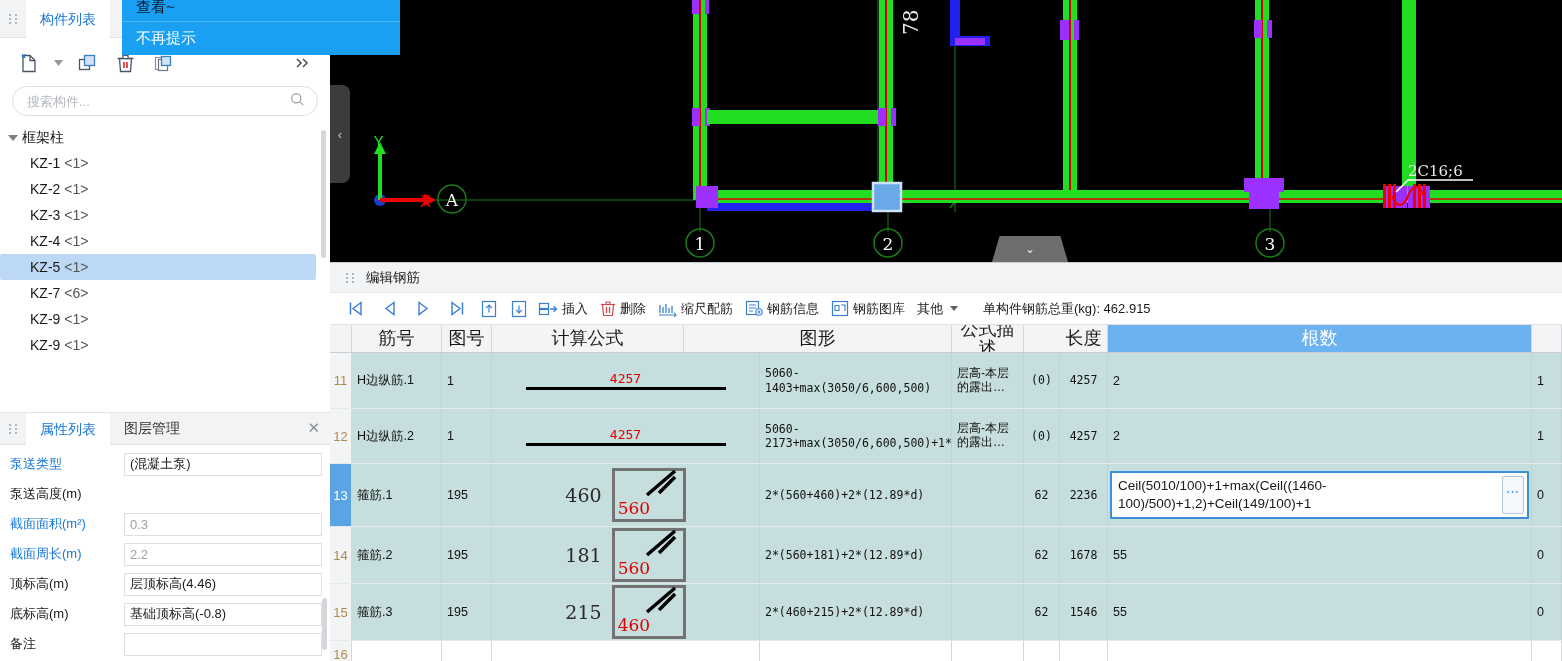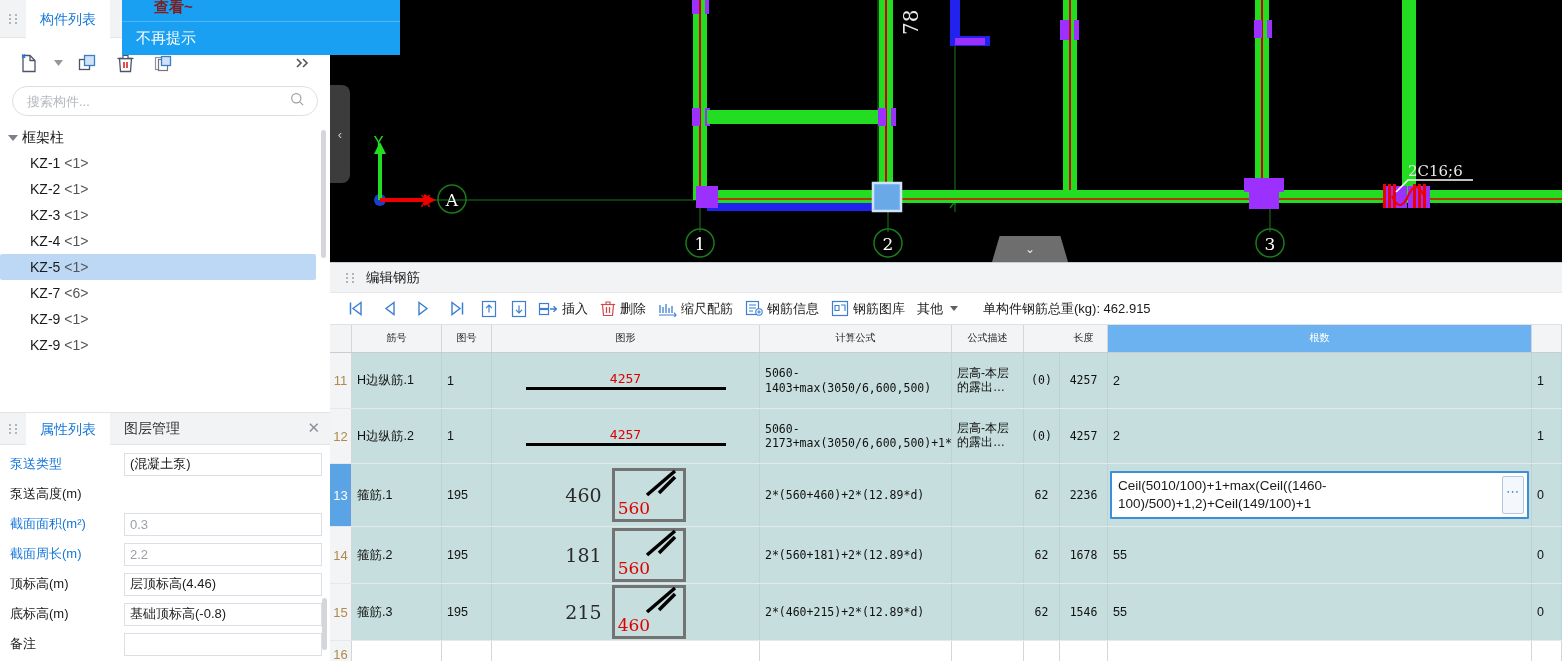--- a/index.html
+++ b/index.html
@@ -135,21 +135,21 @@
   .rb-item { display:flex; align-items:center; gap:4px; padding: 0 8px 0 4px; height:26px; }
   .rb-item span { white-space:nowrap; }
   .rb-total { margin-left:14px; font-size:13px; color:#1a1a1a; white-space:nowrap; }
   .rb-caret { width:14px; display:flex; align-items:center; justify-content:center; }
 
   
   .tbl { width:1232px; font-size:12.5px; color:#101010; }
   .tbl-head { display:flex; height:28px; background:#f3f4f6; border-bottom:1px solid #c9ccd1; }
   .th {
     display:flex; align-items:center; justify-content:center; text-align:center;
-    border-right:1px solid #d4d6d9; font-size:10px; color:#1a1a1a; line-height:1.05;
+    border-right:1px solid #d4d6d9; font-size:18px; color:#1a1a1a; line-height:1.05;
     overflow:hidden;
   }
   .th.sel { background:#6cb2f0; color:#fff; font-weight:normal; }
   .tr { display:flex; border-bottom:1px solid #e2eaea; background:#c6dedd; }
   .td {
     border-right:1px solid #bdd3d3; display:flex; align-items:center;
     padding: 0 5px; overflow:hidden; font-size:12.5px; min-height:100%;
   }
   .td.idx {
     background:#f3f4f6; justify-content:center; color:#b08a4a; font-size:13px; border-right:1px solid #d4d6d9;
@@ -186,21 +186,21 @@
     width:22px; margin:3px 3px 3px 0; border:1px solid #b6c8dc; border-radius:2px;
     background:#f4f8fd; display:flex; align-items:flex-end; justify-content:center;
     color:#3a8fd6; font-size:13px; padding-bottom:14px; letter-spacing:1px;
   }
 
   
   #popup {
     position:absolute; left:122px; top:0px; width:278px; height:55px;
     background:#1aa0f2; color:#fff; z-index:40; overflow:hidden;
   }
-  #popup .pu-row1 { height:21px; padding: 0 32px; font-size:15px; line-height:14px; color:#7f1d1d;font-weight:bold; }
+  #popup .pu-row1 { height:21px; padding: 0 14px; font-size:15px; line-height:14px; color:#0f172a; }
   #popup .pu-sep { height:1px; background:#4fb6f5; }
   #popup .pu-row2 { height:33px; display:flex; align-items:center; padding: 0 14px; font-size:15px; }
 </style>
 </head>
 <body>
 
 <div id="app">
 
   <div id="left-col">
 
@@ -609,22 +609,22 @@
         </div>
 
         <div class="rb-total">单构件钢筋总重(kg): 462.915</div>
       </div>
 
       <div class="tbl">
         <div class="tbl-head">
           <div class="th" style="width:22px;"></div>
           <div class="th" style="width:90px;">筋号</div>
           <div class="th" style="width:50px;">图号</div>
+          <div class="th" style="width:192px;">计算公式</div>
           <div class="th" style="width:268px;">图形</div>
-          <div class="th" style="width:192px;">计算公式</div>
           <div class="th" style="width:72px;">公式描述</div>
           <div class="th" style="width:36px;font-size:10px;margin-top:38px;">弯曲调整</div>
           <div class="th" style="width:48px;">长度</div>
           <div class="th sel" style="width:424px;">根数</div>
           <div class="th" style="width:30px;"></div>
         </div>
 
         <div class="tr" style="height:56px;">
           <div class="td idx" style="width:22px;">11</div>
           <div class="td" style="width:90px;">H边纵筋.1</div>

